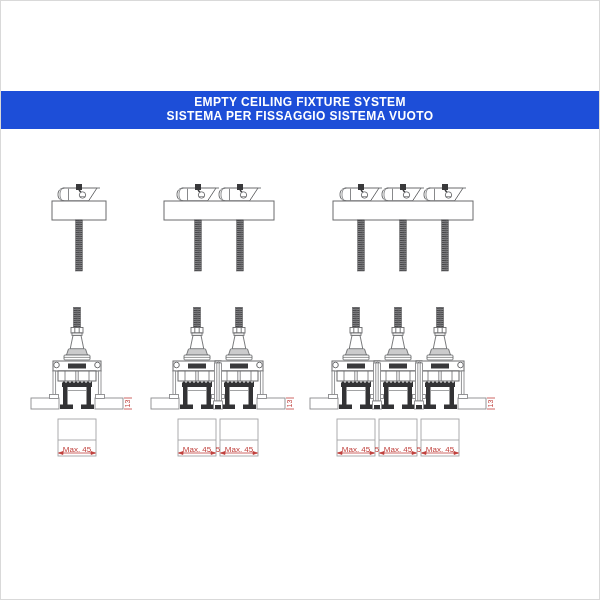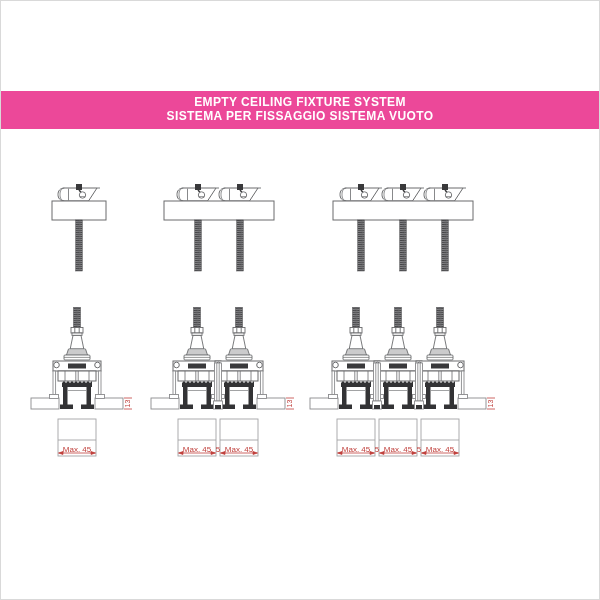--- a/index.html
+++ b/index.html
@@ -3,21 +3,21 @@
 <meta charset="utf-8">
 <style>
   html,body { margin:0; padding:0; background:#fff; }
   .page {
     position:relative; width:600px; height:600px; box-sizing:border-box;
     border:1px solid #d9d9d9; background:#ffffff; overflow:hidden;
     font-family:"Liberation Sans", sans-serif;
   }
   .banner {
     position:absolute; left:0; right:0; top:90px; height:38px;
-    background:#ec4899; color:#ffffff; text-align:center;
+    background:#1d4ed8; color:#ffffff; text-align:center;
     font-weight:bold; font-size:12px; line-height:14px;
     letter-spacing:0.4px; padding-top:4px; box-sizing:border-box;
   }
   .drawing { position:absolute;text-decoration:underline; }
   svg { display:block; }
   svg text { font-family:"Liberation Sans", sans-serif; }
   .dimtext { font-size:8px; fill:#c0403c; }
   .dimtext13 { font-size:7px; fill:#c0403c; }
 </style>
 </head>

